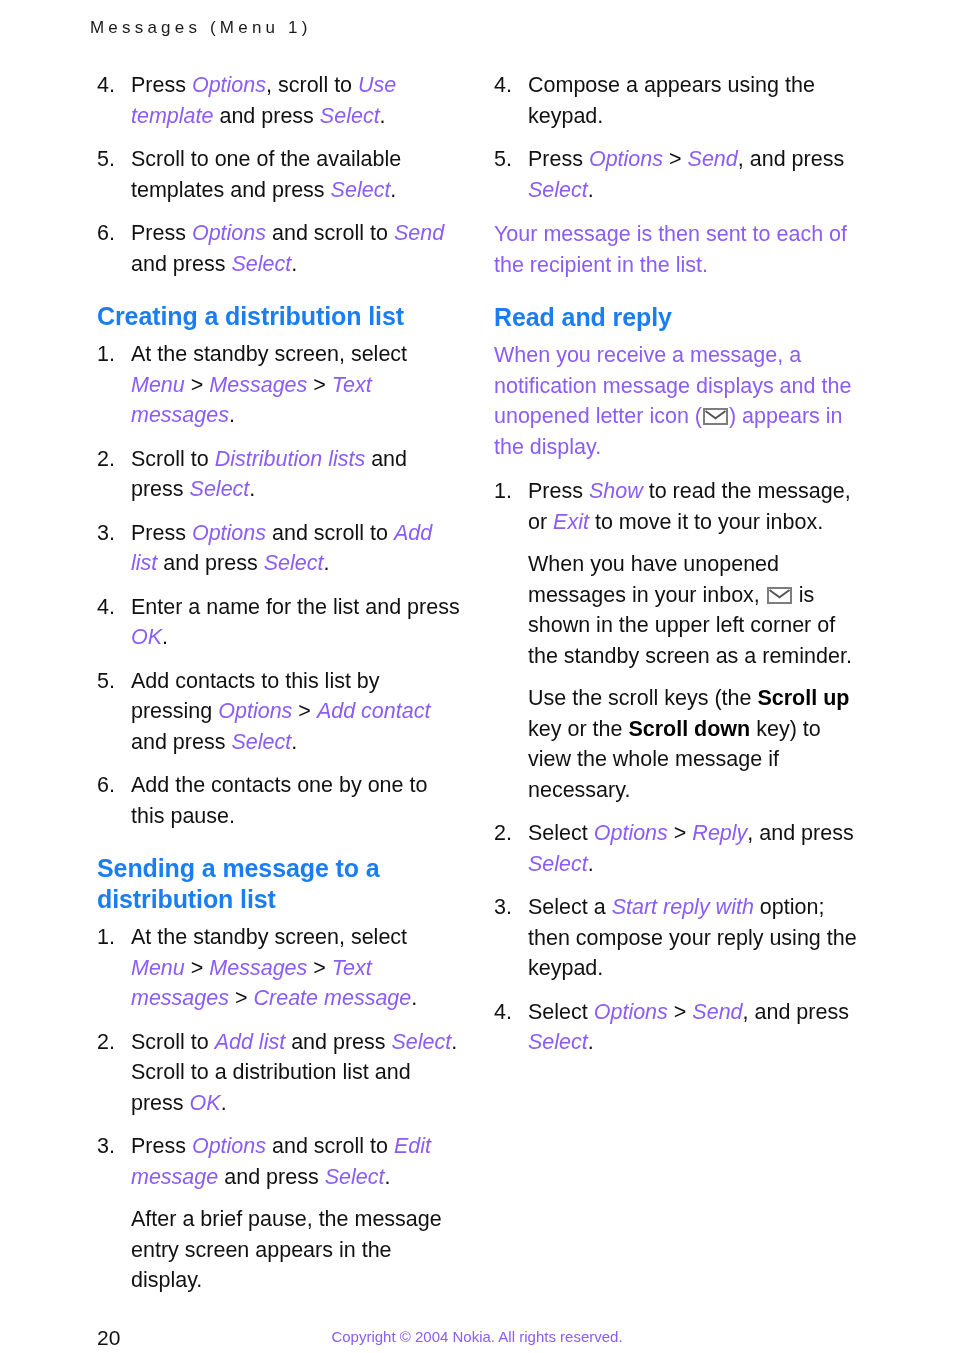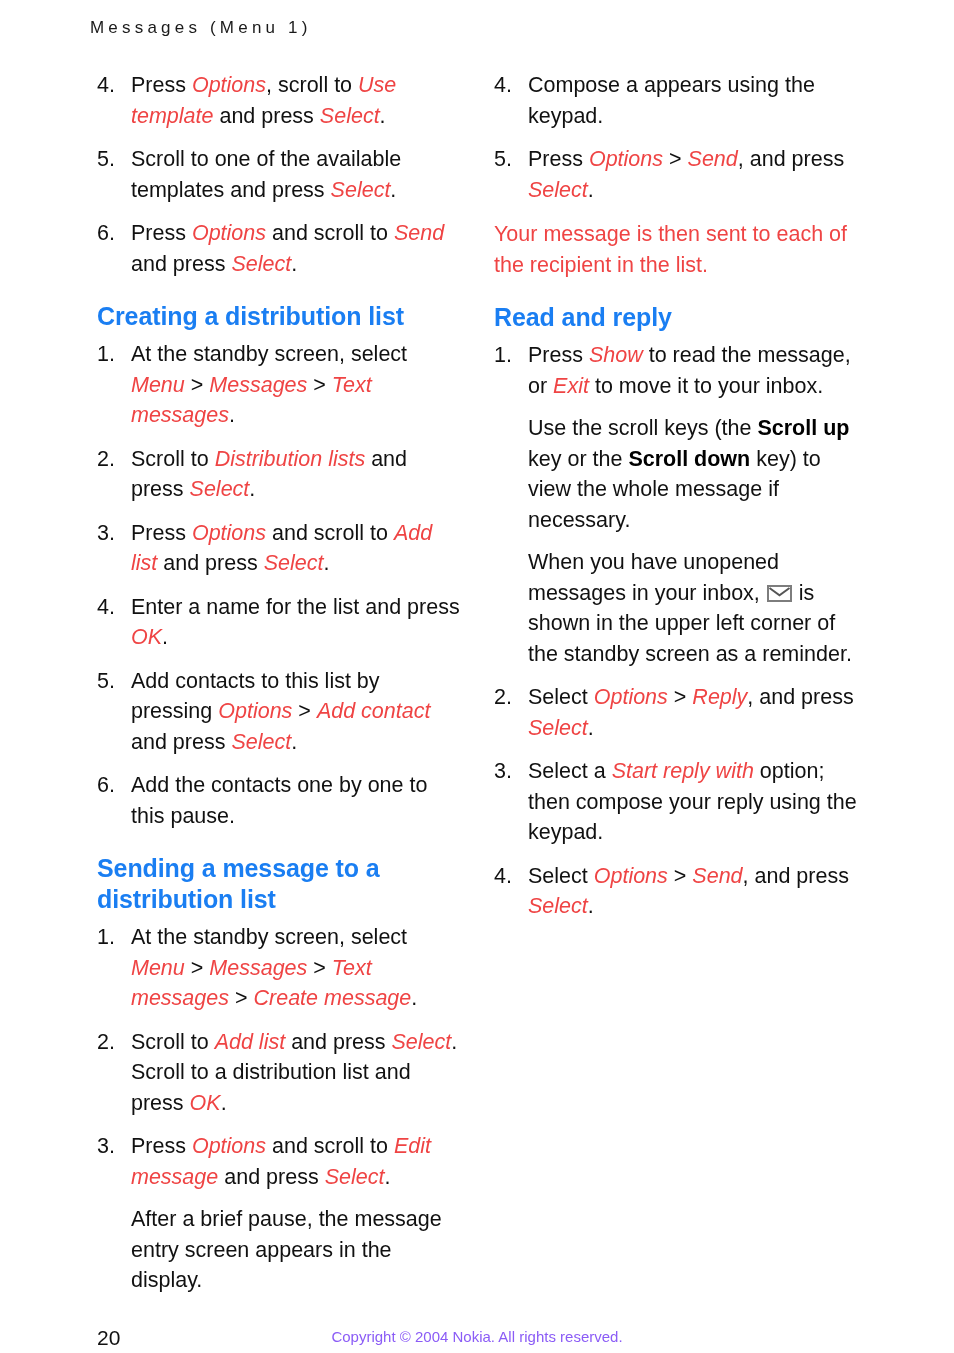--- a/index.html
+++ b/index.html
@@ -82,27 +82,27 @@
     font-size: 21.5px;
     line-height: 30.5px;
     color: #111111;
   }
 
   
   p.body-para {
     margin: 14px 0 14px 0;
     font-size: 21.5px;
     line-height: 30.5px;
-    color: #ef4444;
+    color: #8b5cf6;
   }
   p.body-para.tight { margin-top: 7px; }
 
   
   .ui {             
-    color: #ef4444;
+    color: #8b5cf6;
     font-style: italic;
   }
   .gt {             
     color: #111111;
     font-style: normal;
   }
   .kb {             
     font-weight: bold;
     color: #000000;
   }
@@ -182,26 +182,30 @@
 
     <ol class="steps">
         <li><span class="num">4.</span><span><span>Compose a appears using the keypad.</span></span></li>
         <li><span class="num">5.</span><span><span>Press </span><span class="ui">Options</span><span class="gt"> &gt; </span><span class="ui">Send</span><span>, and press </span><span class="ui">Select</span><span>.</span></span></li>
       </ol>
 
     <p class="body-para"><span>Your message is then sent to each of the recipient in the list.</span></p>
 
     <div class="sec-heading">Read and reply</div>
 
-
-    <ol class="steps">
-        <li><span class="num">1.</span><span><span>Press </span><span class="ui">Show</span><span> to read the message, or </span><span class="ui">Exit</span><span> to move it to your inbox.</span></span><div class="sub-para"><span>Use the scroll keys (the </span><span class="kb">Scroll up</span><span> key or the </span><span class="kb">Scroll down</span><span> key) to view the whole message if necessary.</span></div><div class="sub-para"><span>When you have unopened messages in your inbox, </span><span class="env-icon"><svg viewBox="0 0 25 17" width="25" height="17" xmlns="http://www.w3.org/2000/svg">
+    <p class="body-para tight"><span>When you receive a message, a notification message displays and the unopened letter icon (</span><span class="env-icon"><svg viewBox="0 0 25 17" width="25" height="17" xmlns="http://www.w3.org/2000/svg">
+            <rect x="1" y="1" width="23" height="15" fill="#ffffff" stroke="#7d7d7d" stroke-width="2"></rect>
+            <path d="M2.5 3.0 L12.5 10.2 L22.5 3.0" fill="none" stroke="#555555" stroke-width="2"></path>
+          </svg></span><span>) appears in the display.</span></p>
+
+    <ol class="steps">
+        <li><span class="num">1.</span><span><span>Press </span><span class="ui">Show</span><span> to read the message, or </span><span class="ui">Exit</span><span> to move it to your inbox.</span></span><div class="sub-para"><span>When you have unopened messages in your inbox, </span><span class="env-icon"><svg viewBox="0 0 25 17" width="25" height="17" xmlns="http://www.w3.org/2000/svg">
                 <rect x="1" y="1" width="23" height="15" fill="#ffffff" stroke="#7d7d7d" stroke-width="2"></rect>
                 <path d="M2.5 3.0 L12.5 10.2 L22.5 3.0" fill="none" stroke="#555555" stroke-width="2"></path>
-              </svg></span><span> is shown in the upper left corner of the standby screen as a reminder.</span></div></li>
+              </svg></span><span> is shown in the upper left corner of the standby screen as a reminder.</span></div><div class="sub-para"><span>Use the scroll keys (the </span><span class="kb">Scroll up</span><span> key or the </span><span class="kb">Scroll down</span><span> key) to view the whole message if necessary.</span></div></li>
         <li><span class="num">2.</span><span><span>Select </span><span class="ui">Options</span><span class="gt"> &gt; </span><span class="ui">Reply</span><span>, and press </span><span class="ui">Select</span><span>.</span></span></li>
         <li><span class="num">3.</span><span><span>Select a </span><span class="ui">Start reply with</span><span> option; then compose your reply using the keypad.</span></span></li>
         <li><span class="num">4.</span><span><span>Select </span><span class="ui">Options</span><span class="gt"> &gt; </span><span class="ui">Send</span><span>, and press </span><span class="ui">Select</span><span>.</span></span></li>
       </ol>
   </div>
 
   <div id="footer">
     <div id="page-number">20</div>
     <div id="copyright">Copyright © 2004 Nokia. All rights reserved.</div>
   </div>

